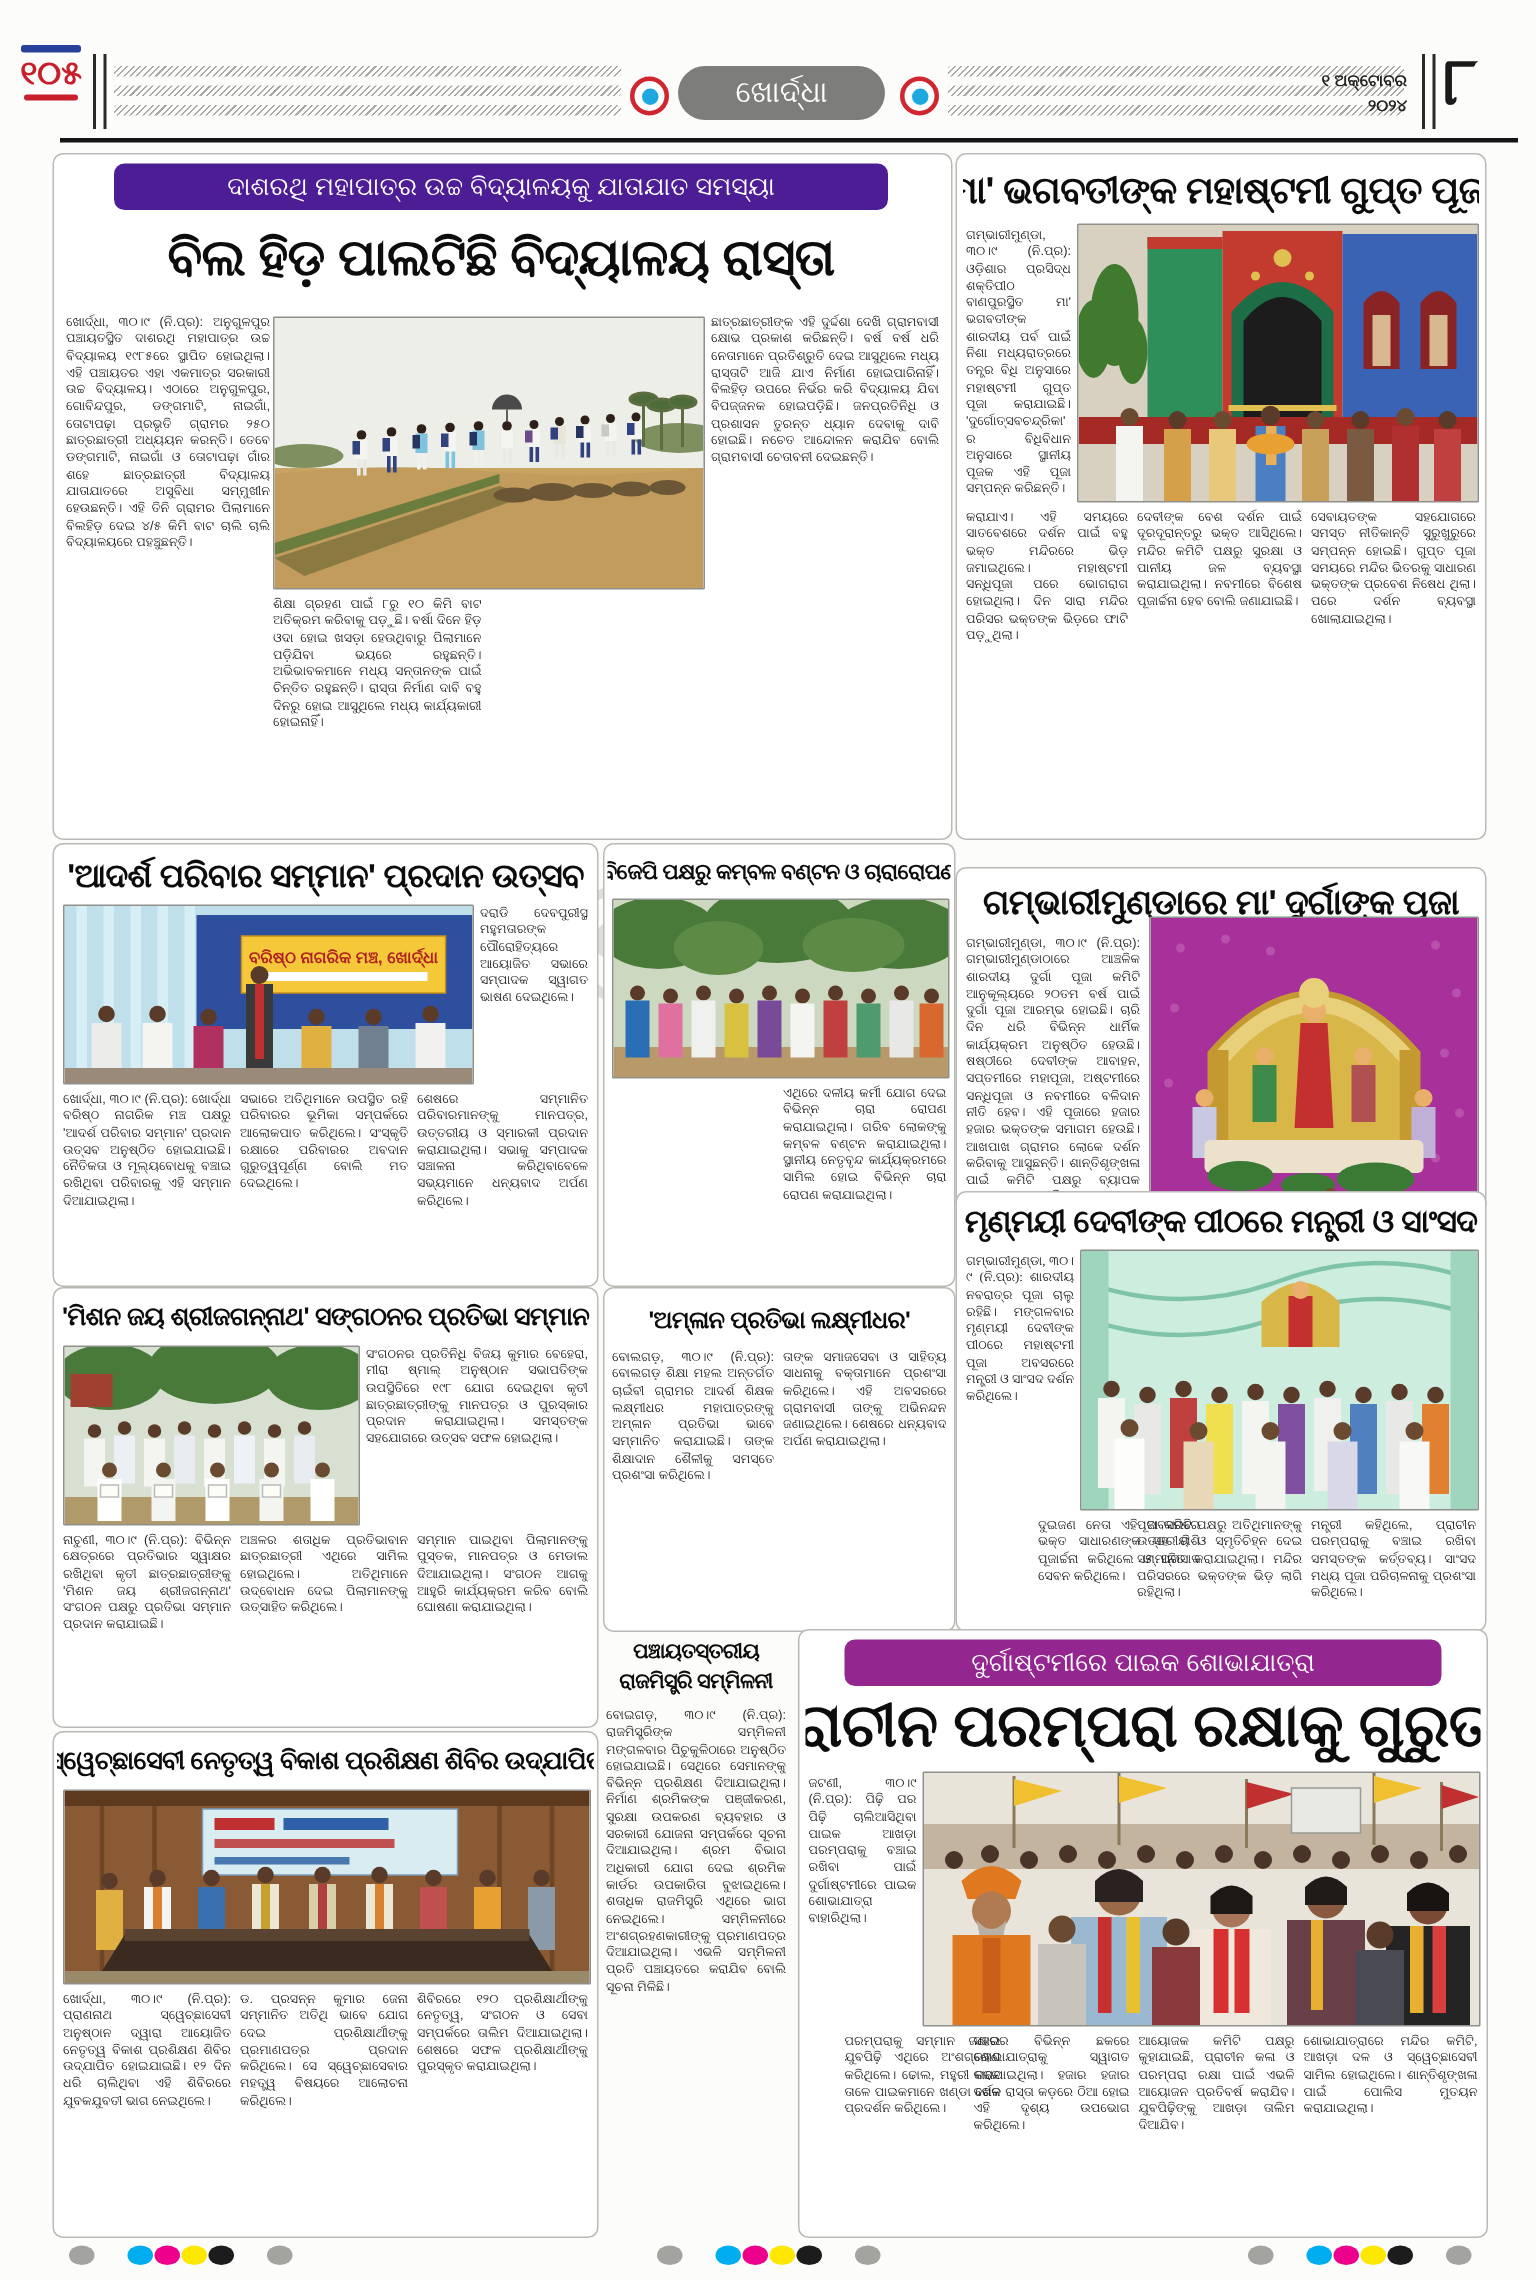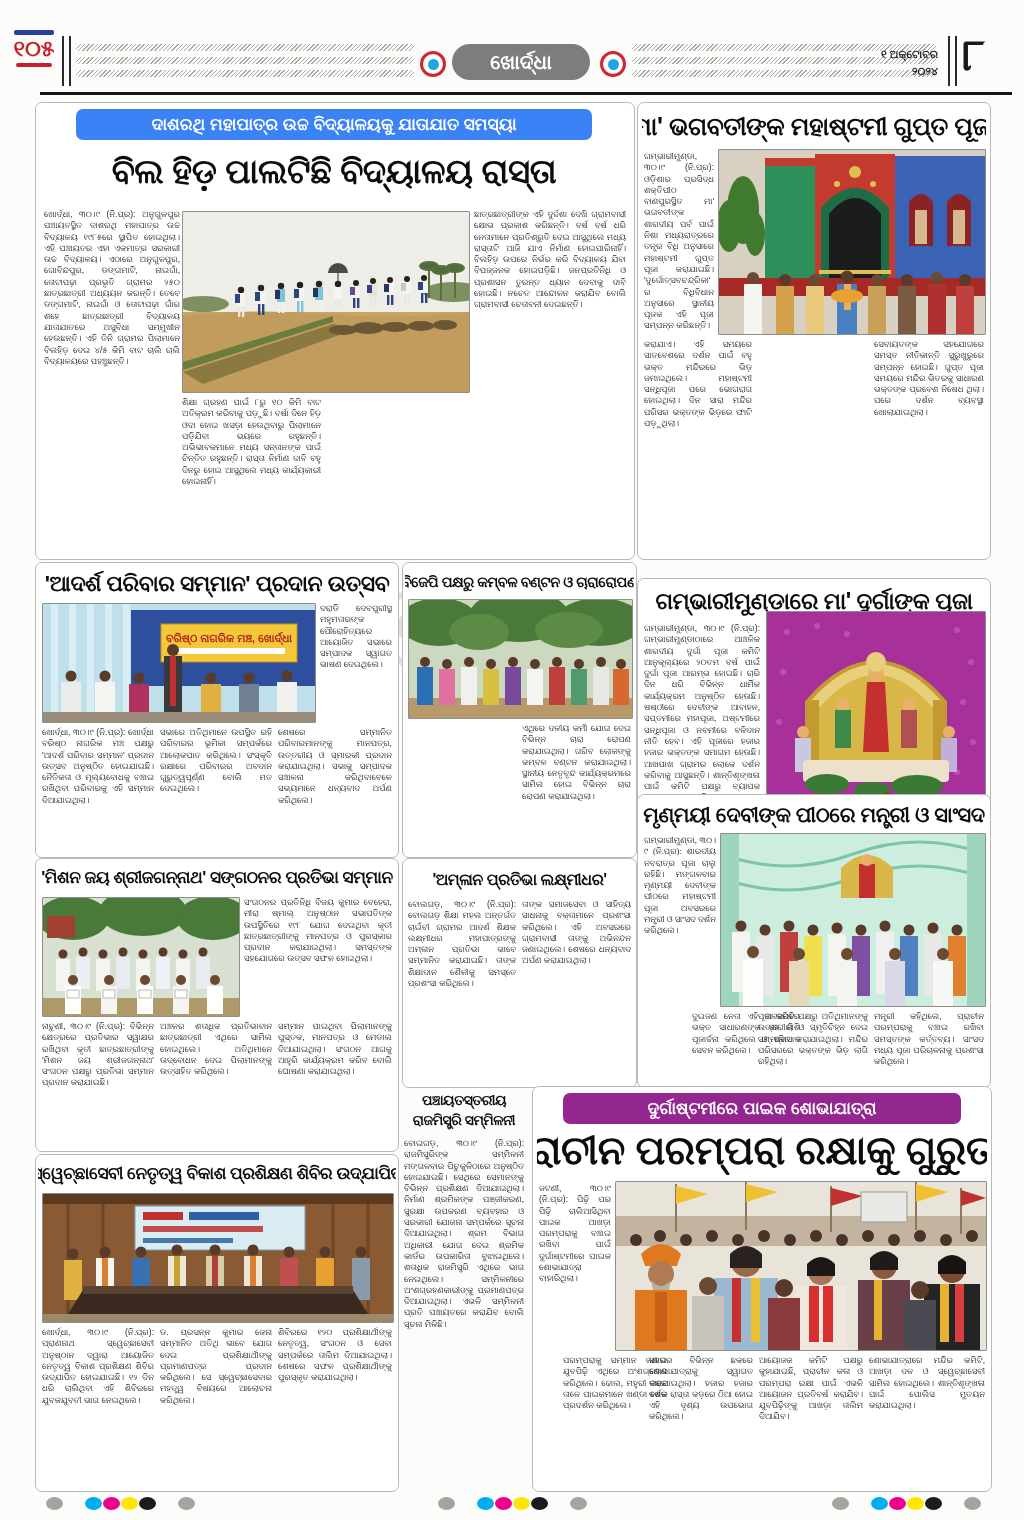--- a/index.html
+++ b/index.html
@@ -1,20 +1,20 @@
 <!DOCTYPE html>
 <html><head>
 <meta charset="utf-8">
 <style>
   html,body{margin:0;padding:0;background:#e9e9e6;}
   #page{position:relative;width:1024px;height:1520px;background:#fcfcfa;margin:0 auto;
         font-family:"Liberation Sans","DejaVu Sans",sans-serif;overflow:hidden;}
   .abs{position:absolute;}
   .box{position:absolute;border:1px solid #b9b9b6;border-radius:7px;background:#fff;}
-  .kicker{position:absolute;color:#fff;font-weight:bold;text-align:center;border-radius:7px;
+  .kicker{position:absolute;color:#fff;font-weight:normal;text-align:center;border-radius:7px;
           display:flex;align-items:center;justify-content:center;white-space:nowrap;overflow:hidden;}
   .headline{position:absolute;font-weight:800;color:#0c0c0c;text-align:center;white-space:nowrap;
             overflow:hidden;letter-spacing:-0.5px;display:flex;align-items:center;justify-content:center;}
   .col{position:absolute;font-size:8.5px;line-height:1.33;text-align:justify;color:#1d1d1d;
        overflow:hidden;word-break:break-word;}
   .photo{position:absolute;border:1px solid #8f8f8c;overflow:hidden;background:#ddd;border-radius:1px;}
   .photo svg{display:block;width:100%;height:100%;}
   .hatch{height:7px;border-radius:2px;margin-bottom:6px;
          background:repeating-linear-gradient(135deg,#a9a9a6 0 1px,transparent 1px 3px);}
   .target{position:absolute;width:20px;height:20px;border:3px solid #cf2630;border-radius:50%;
@@ -65,21 +65,21 @@
   </div>
   <div class="dbar" style="left:948px;top:36px;height:50px;"></div>
   <div class="abs" style="left:962px;top:30px;font-size:44px;font-weight:800;color:#1a1a1a;">୮</div>
 
   <div class="abs" style="left:40px;top:92px;width:972px;height:3px;background:#151515;"></div>
 
   <div class="wm" style="left:275px;top:575px;font-size:78px;opacity:.20;transform:rotate(-18deg);">ସମ୍ବାଦ</div>
   <div class="wm" style="left:300px;top:735px;font-size:20px;opacity:.22;transform:rotate(-6deg);letter-spacing:6px;">ସମ୍ବାଦ</div>
 
   <div class="box" style="left:35px;top:102px;width:598px;height:456px;">
-    <div class="kicker" style="left:40px;top:6px;width:516px;height:31px;background:#3b82f6;font-size:17px;">ଦାଶରଥି ମହାପାତ୍ର ଉଚ୍ଚ ବିଦ୍ୟାଳୟକୁ ଯାତାଯାତ ସମସ୍ୟା</div>
+    <div class="kicker" style="left:40px;top:6px;width:516px;height:31px;background:#4c1d95;font-size:17px;">ଦାଶରଥି ମହାପାତ୍ର ଉଚ୍ଚ ବିଦ୍ୟାଳୟକୁ ଯାତାଯାତ ସମସ୍ୟା</div>
     <div class="headline" style="left:6px;top:40px;width:584px;height:58px;font-size:34px;">ବିଲ ହିଡ଼ ପାଲଟିଛି ବିଦ୍ୟାଳୟ ରାସ୍ତା</div>
 
     <div class="photo" style="left:146px;top:108px;width:286px;height:180px;">
       <svg viewBox="0 0 286 180" preserveAspectRatio="none">
         <rect width="286" height="180" fill="#eceee7"></rect>
         <rect y="100" width="286" height="80" fill="#c8a463"></rect>
         <path d="M0 104 Q70 96 140 102 T286 100 L286 180 L0 180 Z" fill="#c29c5c"></path>
         <path d="M0 160 L150 112 L170 118 L20 172 Z" fill="#8a7a42"></path>
         <path d="M0 158 L150 110 L150 104 L0 150 Z" fill="#6b7c3f"></path>
         <g fill="#6b5636">
@@ -253,20 +253,21 @@
             </g>
           <g transform="translate(246,152)">
               <circle cx="0" cy="-22" r="6" fill="#5a3a28"></circle>
               <rect x="-9" y="-16" width="18" height="48" fill="#c04040"></rect>
             </g>
           <ellipse cx="128" cy="146" rx="16" ry="7" fill="#e8a030"></ellipse>
         </g>
       </svg>
     </div>
     <div class="col" style="left:6px;top:236px;width:108px;height:212px;">କରାଯାଏ। ଏହି ସମୟରେ ସାତବେଶରେ ଦର୍ଶନ ପାଇଁ ବହୁ ଭକ୍ତ ମନ୍ଦିରରେ ଭିଡ଼ ଜମାଇଥିଲେ। ମହାଷ୍ଟମୀ ସନ୍ଧିପୂଜା ପରେ ଭୋଗରାଗ ହୋଇଥିଲା। ଦିନ ସାରା ମନ୍ଦିର ପରିସର ଭକ୍ତଙ୍କ ଭିଡ଼ରେ ଫାଟି ପଡ଼ୁଥିଲା।</div>
+    <div class="col" style="left:120px;top:236px;width:110px;height:212px;">ଦେବୀଙ୍କ ବେଶ ଦର୍ଶନ ପାଇଁ ଦୂରଦୂରାନ୍ତରୁ ଭକ୍ତ ଆସିଥିଲେ। ମନ୍ଦିର କମିଟି ପକ୍ଷରୁ ସୁରକ୍ଷା ଓ ପାନୀୟ ଜଳ ବ୍ୟବସ୍ଥା କରାଯାଇଥିଲା। ନବମୀରେ ବିଶେଷ ପୂଜାର୍ଚ୍ଚନା ହେବ ବୋଲି ଜଣାଯାଇଛି।</div>
     <div class="col" style="left:236px;top:236px;width:110px;height:212px;">ସେବାୟତଙ୍କ ସହଯୋଗରେ ସମସ୍ତ ନୀତିକାନ୍ତି ସୁରୁଖୁରୁରେ ସମ୍ପନ୍ନ ହୋଇଛି। ଗୁପ୍ତ ପୂଜା ସମୟରେ ମନ୍ଦିର ଭିତରକୁ ସାଧାରଣ ଭକ୍ତଙ୍କ ପ୍ରବେଶ ନିଷେଧ ଥିଲା। ପରେ ଦର୍ଶନ ବ୍ୟବସ୍ଥା ଖୋଲାଯାଇଥିଲା।</div>
   </div>
 
   <div class="box" style="left:35px;top:562px;width:362px;height:294px;">
     <div class="headline" style="left:4px;top:4px;width:354px;height:34px;font-size:22px;">'ଆଦର୍ଶ ପରିବାର ସମ୍ମାନ' ପ୍ରଦାନ ଉତ୍ସବ</div>
     <div class="photo" style="left:6px;top:40px;width:272px;height:118px;">
       <svg viewBox="0 0 272 118" preserveAspectRatio="none">
         <rect width="272" height="118" fill="#bfe0ea"></rect>
         <g fill="#d8eef5">
             <rect x="8" width="7" height="118"></rect>

